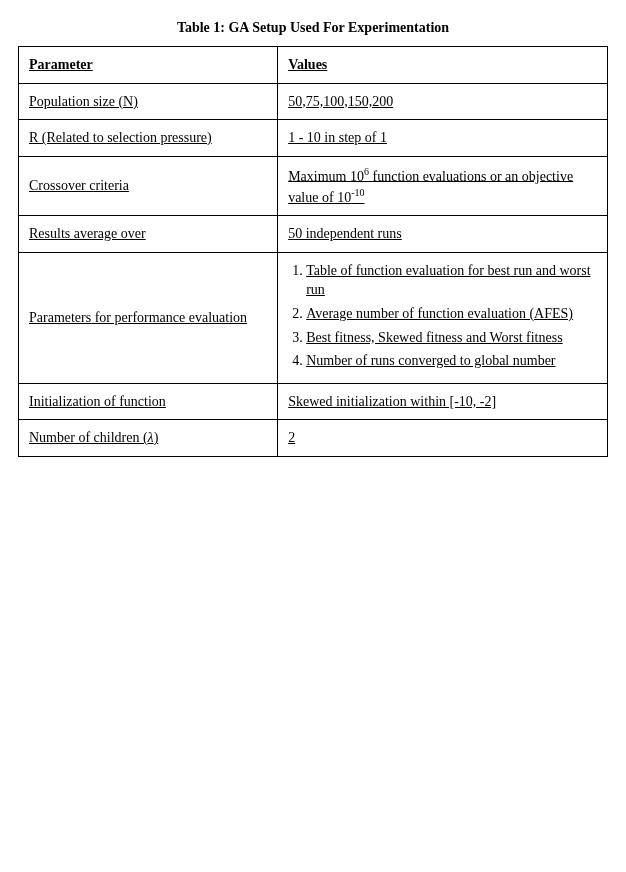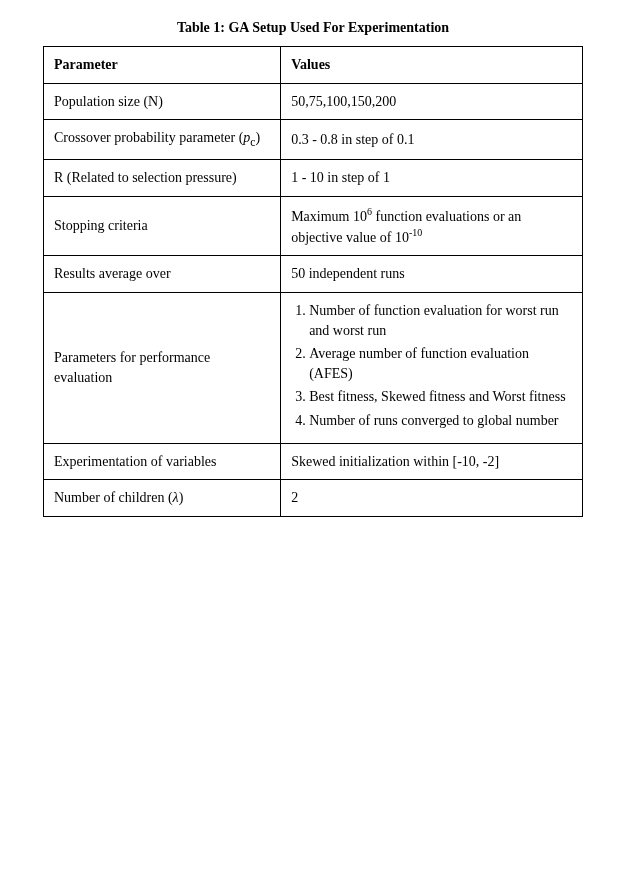--- a/index.html
+++ b/index.html
@@ -21,22 +21,23 @@
 
     .page-title {
       font-weight: bold;
       font-size: 14px;
       margin-bottom: 10px;
       text-align: center;
     }
 
     table {
       border-collapse: collapse;
-      width: 540px;
+      width: 590px;
       border: 1.5px solid #000;
+      text-decoration: underline;
     }
 
     th, td {
       border: 1px solid #000;
       padding: 8px 10px;
       vertical-align: middle;
       line-height: 1.4;
     }
 
     thead th {
@@ -85,58 +86,52 @@
       <th class="value-col">Values</th>
     </tr>
   </thead>
   <tbody>
 
     <tr>
       <td class="param-col">Population size (N)</td>
       <td class="value-col">50,75,100,150,200</td>
     </tr>
 
-    <tr>
-      <td class="param-col">
-        <span>Crossover probability parameter (</span><span class="italic">p</span><sub>c</sub><span>)</span>
-      </td>
-      <td class="value-col">0.3 - 0.8 in step of 0.1</td>
-    </tr>
 
     <tr>
       <td class="param-col">R (Related to selection pressure)</td>
       <td class="value-col">1 - 10 in step of 1</td>
     </tr>
 
     <tr>
-      <td class="param-col">Stopping criteria</td>
+      <td class="param-col">Crossover criteria</td>
       <td class="value-col">
         <span>Maximum 10</span><sup>6</sup><span> function evaluations or an objective value of 10</span><sup>-10</sup>
       </td>
     </tr>
 
     <tr>
       <td class="param-col">Results average over</td>
       <td class="value-col">50 independent runs</td>
     </tr>
 
     <tr>
       <td class="param-col">Parameters for performance evaluation</td>
       <td class="value-col">
         <ol>
-          <li>Number of function evaluation for worst run and worst run</li>
+          <li>Table of function evaluation for best run and worst run</li>
           <li>Average number of function evaluation (AFES)</li>
           <li>Best fitness, Skewed fitness and Worst fitness</li>
           <li>Number of runs converged to global number</li>
         </ol>
       </td>
     </tr>
 
     <tr>
-      <td class="param-col">Experimentation of variables</td>
+      <td class="param-col">Initialization of function</td>
       <td class="value-col">Skewed initialization within [-10, -2]</td>
     </tr>
 
     <tr>
       <td class="param-col">
         <span>Number of children (</span><span class="italic">λ</span><span>)</span>
       </td>
       <td class="value-col">2</td>
     </tr>
   </tbody>

